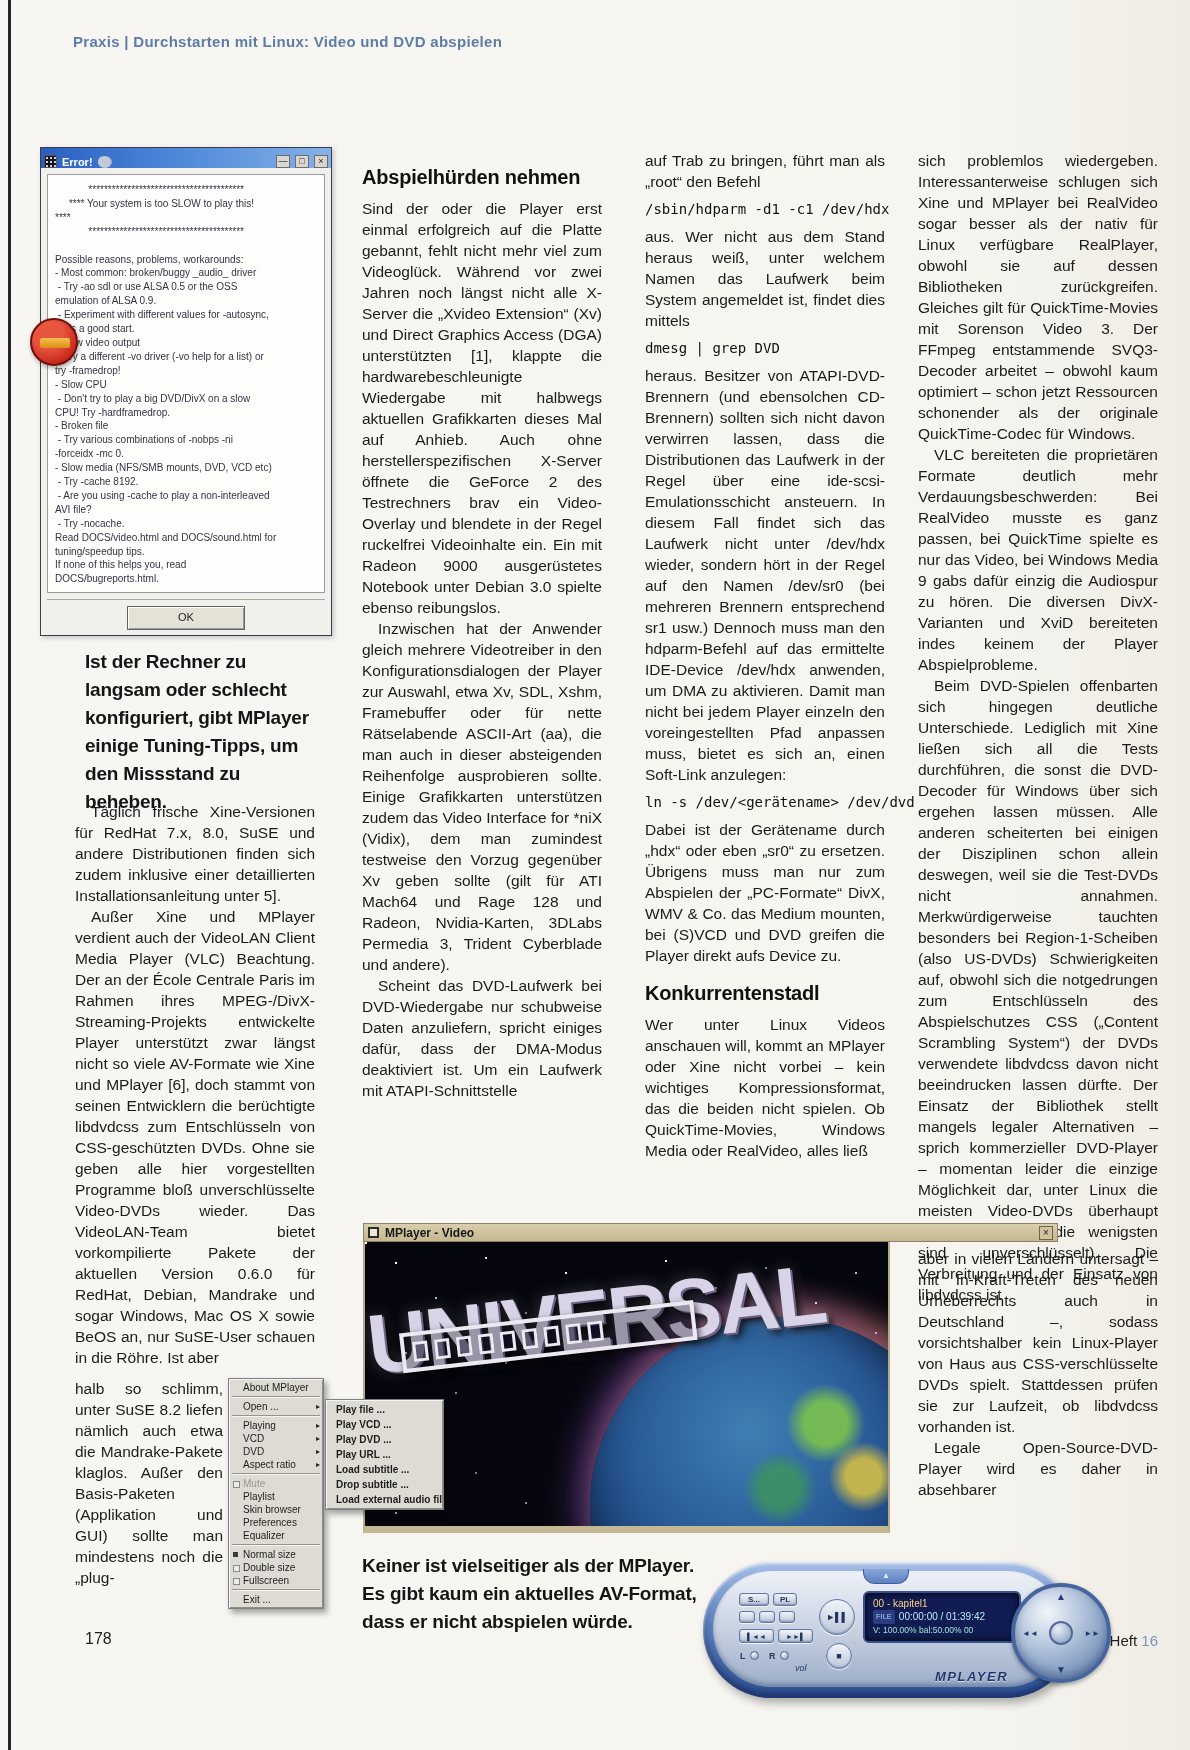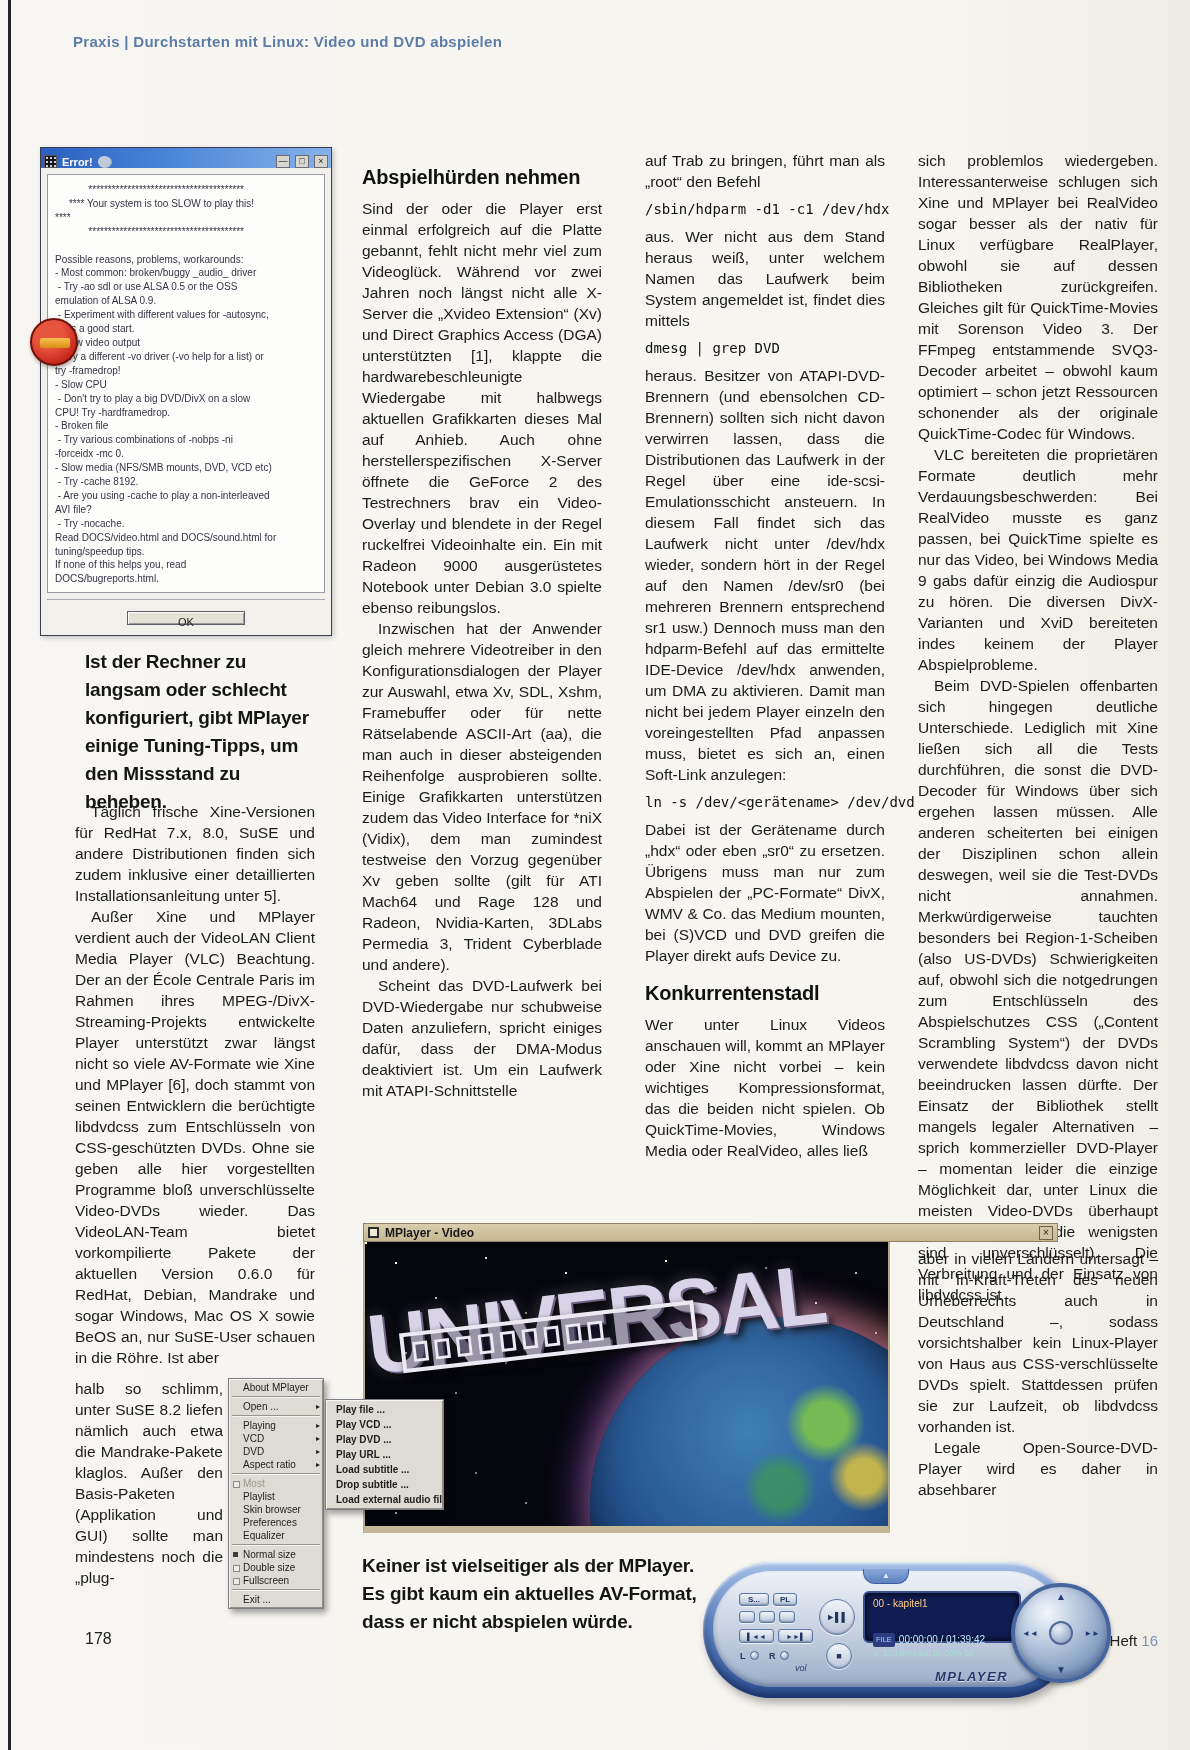--- a/index.html
+++ b/index.html
@@ -26,21 +26,21 @@
   .hand-ico { width:14px; height:12px; background:radial-gradient(circle at 40% 45%,#cfd4da 0 55%,#8a93a0 100%);
               border-radius:45% 55% 50% 50%; opacity:.9; }
   .dlg-tb .sp { flex:1; }
   .tb-btn { width:14px; height:13px; background:#d9d6cd; border:1px solid #6a6a78;
             font-size:9px; line-height:11px; text-align:center; color:#222; }
   .dlg-body { margin:6px; border:1px solid #9a9aa8; background:#fdfdfb; padding:8px 7px 6px 7px; }
   .dlg-text { font-size:10px; line-height:13.9px; color:#343446; white-space:pre-wrap;
               font-family:"Liberation Sans",sans-serif; }
   .dlg-sep { height:1px; background:#a8a8b2; margin:2px 6px 0 6px; }
   .dlg-okrow { height:35px; display:flex; align-items:center; justify-content:center; }
-  .ok-btn { width:118px; height:14px; background:#e4e1d7; border:1px solid #60606e;
+  .ok-btn { width:118px; height:24px; background:#e4e1d7; border:1px solid #60606e;
             box-shadow:inset 1px 1px 0 #fff, inset -1px -1px 0 #9a9a9a;
             font-size:11px; color:#222; text-align:center; line-height:20px; }
   .noentry { position:absolute; left:30px; top:318px; width:48px; height:48px; border-radius:50%;
              background:radial-gradient(circle at 38% 32%,#e8553f 0 35%,#c6261a 75%,#7e130c 100%);
              border:2px solid #70100a; box-shadow:1px 2px 4px rgba(0,0,0,.35); }
   .noentry::after { content:""; position:absolute; left:8px; top:18px; width:30px; height:10px;
              background:linear-gradient(180deg,#f6c04c,#dd8d18); border-radius:2px; }
 
   
   .cap { position:absolute; font-size:19px; line-height:28px; font-weight:bold; color:#151515;
@@ -141,21 +141,21 @@
   .lr-l { position:absolute; left:27px; top:80px; font-size:9px; font-weight:bold; color:#24365e; }
   .lr-r { position:absolute; left:56px; top:80px; font-size:9px; font-weight:bold; color:#24365e; }
   .knob { position:absolute; width:9px; height:9px; border-radius:50%;
           background:radial-gradient(circle at 35% 30%,#f4f7fb,#7e95ba); border:1px solid #51699a; }
   .k1 { left:37px; top:80px; } .k2 { left:67px; top:80px; }
   .vol { position:absolute; left:82px; top:92px; font-size:9px; color:#2c3f6a; font-style:italic; }
   .lcd { position:absolute; left:150px; top:20px; width:158px; height:52px; background:#101c52;
          border:2px solid #3a4f8e; border-radius:6px; padding:4px 8px 2px 8px;
          box-shadow:inset 0 0 7px #000; font-family:"DejaVu Sans Mono",monospace; }
   .lcd-1 { font-size:10px; color:#ffcf7e; line-height:13px; white-space:nowrap; }
-  .lcd-2 { font-size:10px; color:#bfe8ff; line-height:14px; white-space:nowrap; display:flex; gap:4px; align-items:center;margin-top:23px; }
+  .lcd-2 { font-size:10px; color:#bfe8ff; line-height:14px; white-space:nowrap; display:flex; gap:4px; align-items:center; }
   .lcd-file { font-size:7.5px; background:#2c3c80; color:#9fd4ff; padding:0 3px; border-radius:2px; }
   .lcd-3 { font-size:8.5px; color:#a5e2d2; line-height:13px; white-space:nowrap; }
   .dpad { position:absolute; left:298px; top:12px; width:100px; height:100px; border-radius:50%;
           background:radial-gradient(circle at 35% 28%,#f2f6fb 0%,#8ea6c8 62%,#5f7cae 100%);
           border:4px solid #46659f; box-shadow:0 2px 4px rgba(0,0,0,.35), inset 0 -4px 8px rgba(30,50,90,.4); }
   .dp { position:absolute; color:#203a74; font-size:10px; font-weight:bold; }
   .dp-up { left:50%; top:4px; transform:translateX(-50%); }
   .dp-dn { left:50%; bottom:4px; transform:translateX(-50%); }
   .dp-lf { left:7px; top:50%; transform:translateY(-50%); font-size:8px; }
   .dp-rt { right:7px; top:50%; transform:translateY(-50%); font-size:8px; }
@@ -295,21 +295,21 @@
   <div class="menu m-main">
     <div class="m-item">About MPlayer</div>
     <div class="m-sep"></div>
     <div class="m-item sub">Open ...</div>
     <div class="m-sep"></div>
     <div class="m-item sub">Playing</div>
     <div class="m-item sub">VCD</div>
     <div class="m-item sub">DVD</div>
     <div class="m-item sub">Aspect ratio</div>
     <div class="m-sep"></div>
-    <div class="m-item dis chk-off">Most</div>
+    <div class="m-item dis chk-off">Mute</div>
     <div class="m-item">Playlist</div>
     <div class="m-item">Skin browser</div>
     <div class="m-item">Preferences</div>
     <div class="m-item">Equalizer</div>
     <div class="m-sep"></div>
     <div class="m-item chk-on">Normal size</div>
     <div class="m-item chk-off">Double size</div>
     <div class="m-item chk-off">Fullscreen</div>
     <div class="m-sep"></div>
     <div class="m-item">Exit ...</div>

